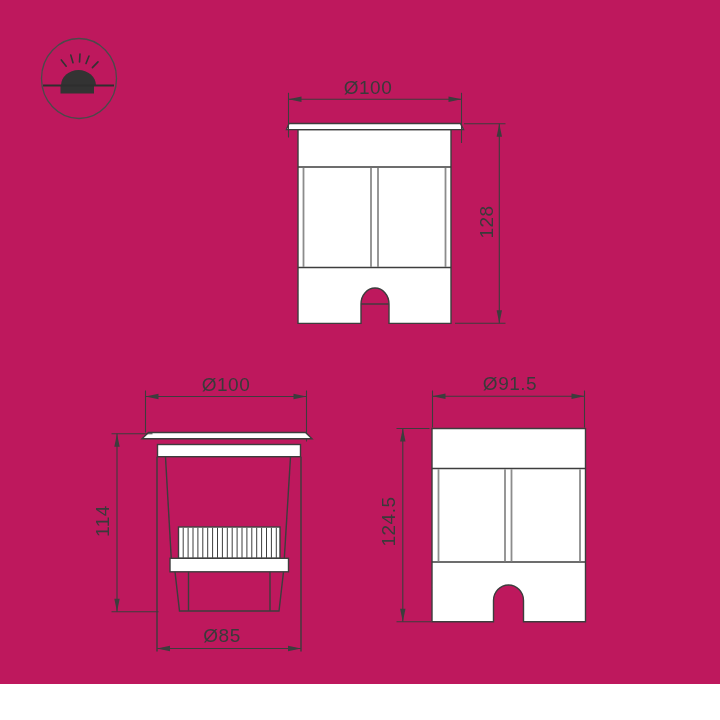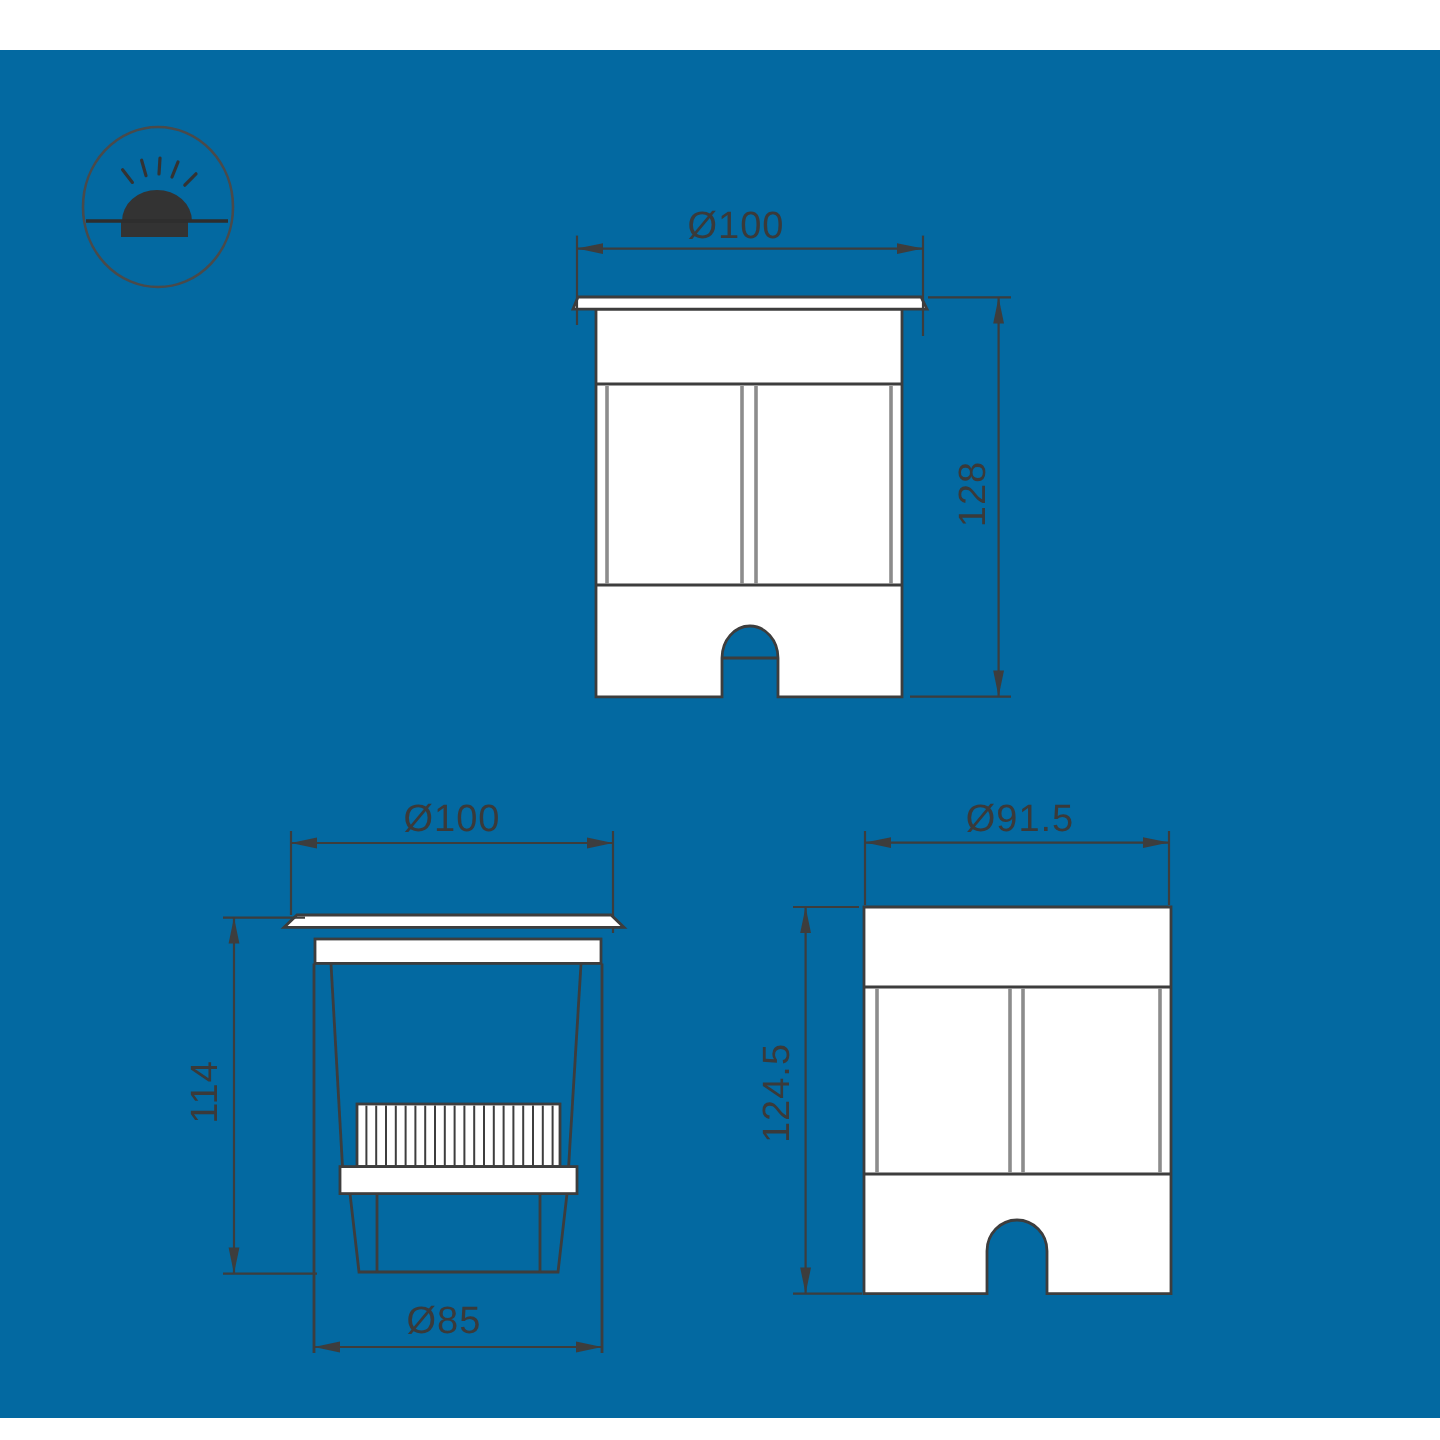--- a/index.html
+++ b/index.html
@@ -1,16 +1,16 @@
 <!DOCTYPE html>
 <html><head>
 <meta charset="utf-8">
 <style>
   html,body { margin:0; padding:0; background:#ffffff; }
-  .canvas { position:relative; width:720px; height:684px; background:#0369a1; overflow:hidden;margin-top:25px; }
+  .canvas { position:relative; width:720px; height:684px; background:#be185d; overflow:hidden; }
   svg { display:block; }
   .ln      { stroke:#3d3d3d; stroke-width:1.4; fill:none; }
   .lnw     { stroke:#3d3d3d; stroke-width:1.4; fill:#ffffff; }
   .thin    { stroke:#3d3d3d; stroke-width:1.1; fill:none; }
   .glass   { stroke:#8c8c8c; stroke-width:1.8; fill:none; }
   .arrow   { fill:#3d3d3d; stroke:none; }
   .dim-txt { font-family:"Liberation Sans", sans-serif; font-size:19px; fill:#3a3a3a; letter-spacing:0.5px; }
   .icon-ln { stroke:#4a4a4a; stroke-width:1.3; fill:none; }
   .icon-fill { fill:#333333; stroke:none; }
   .ray { stroke:#333333; stroke-width:1.6; fill:none; stroke-linecap:round; }

